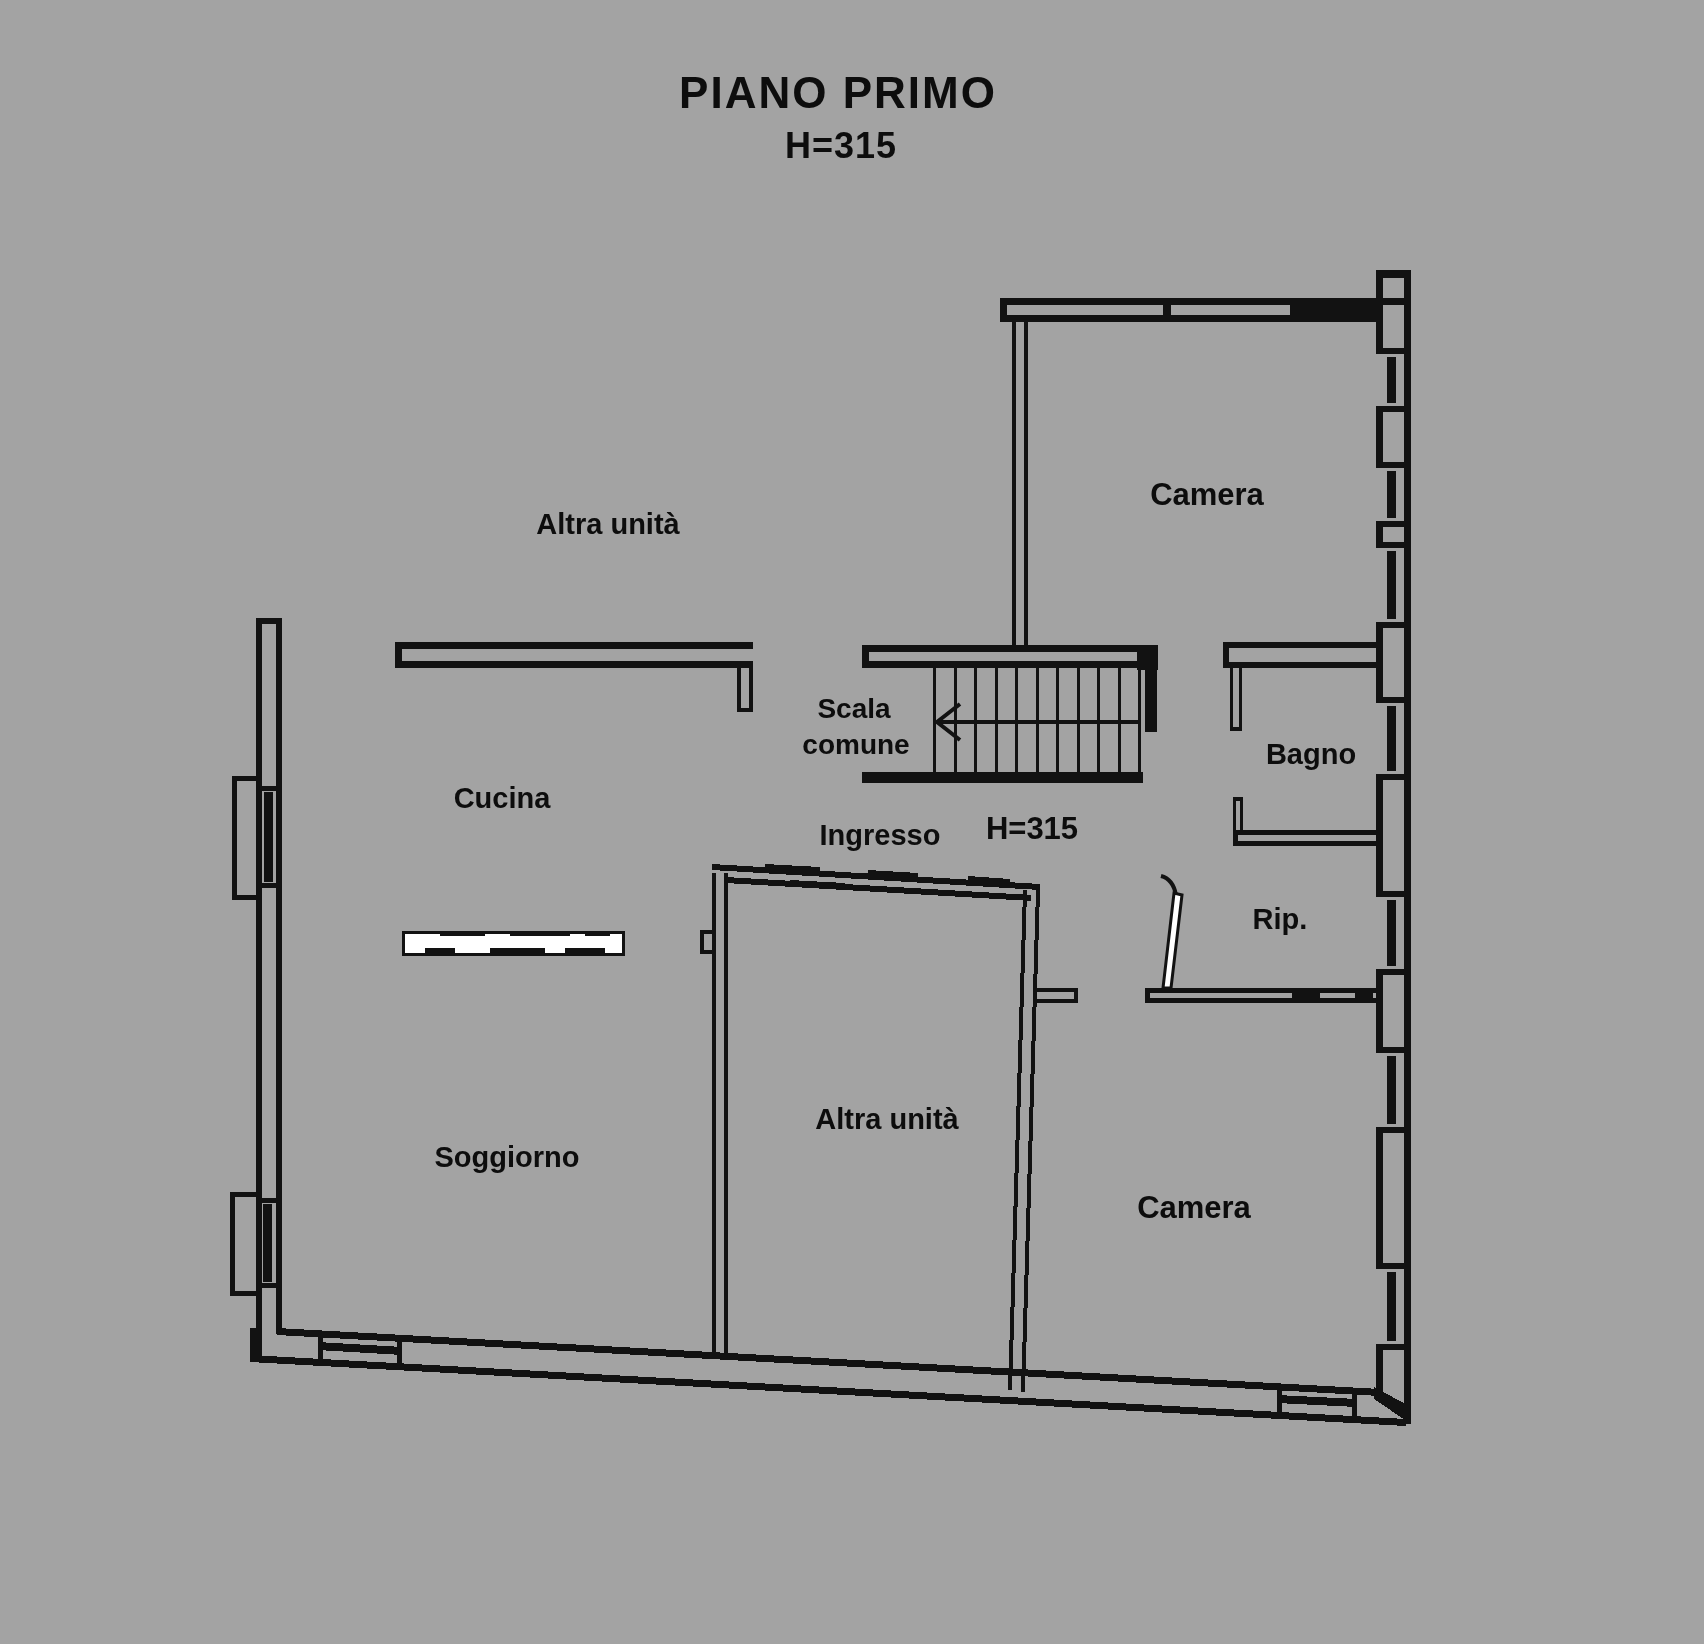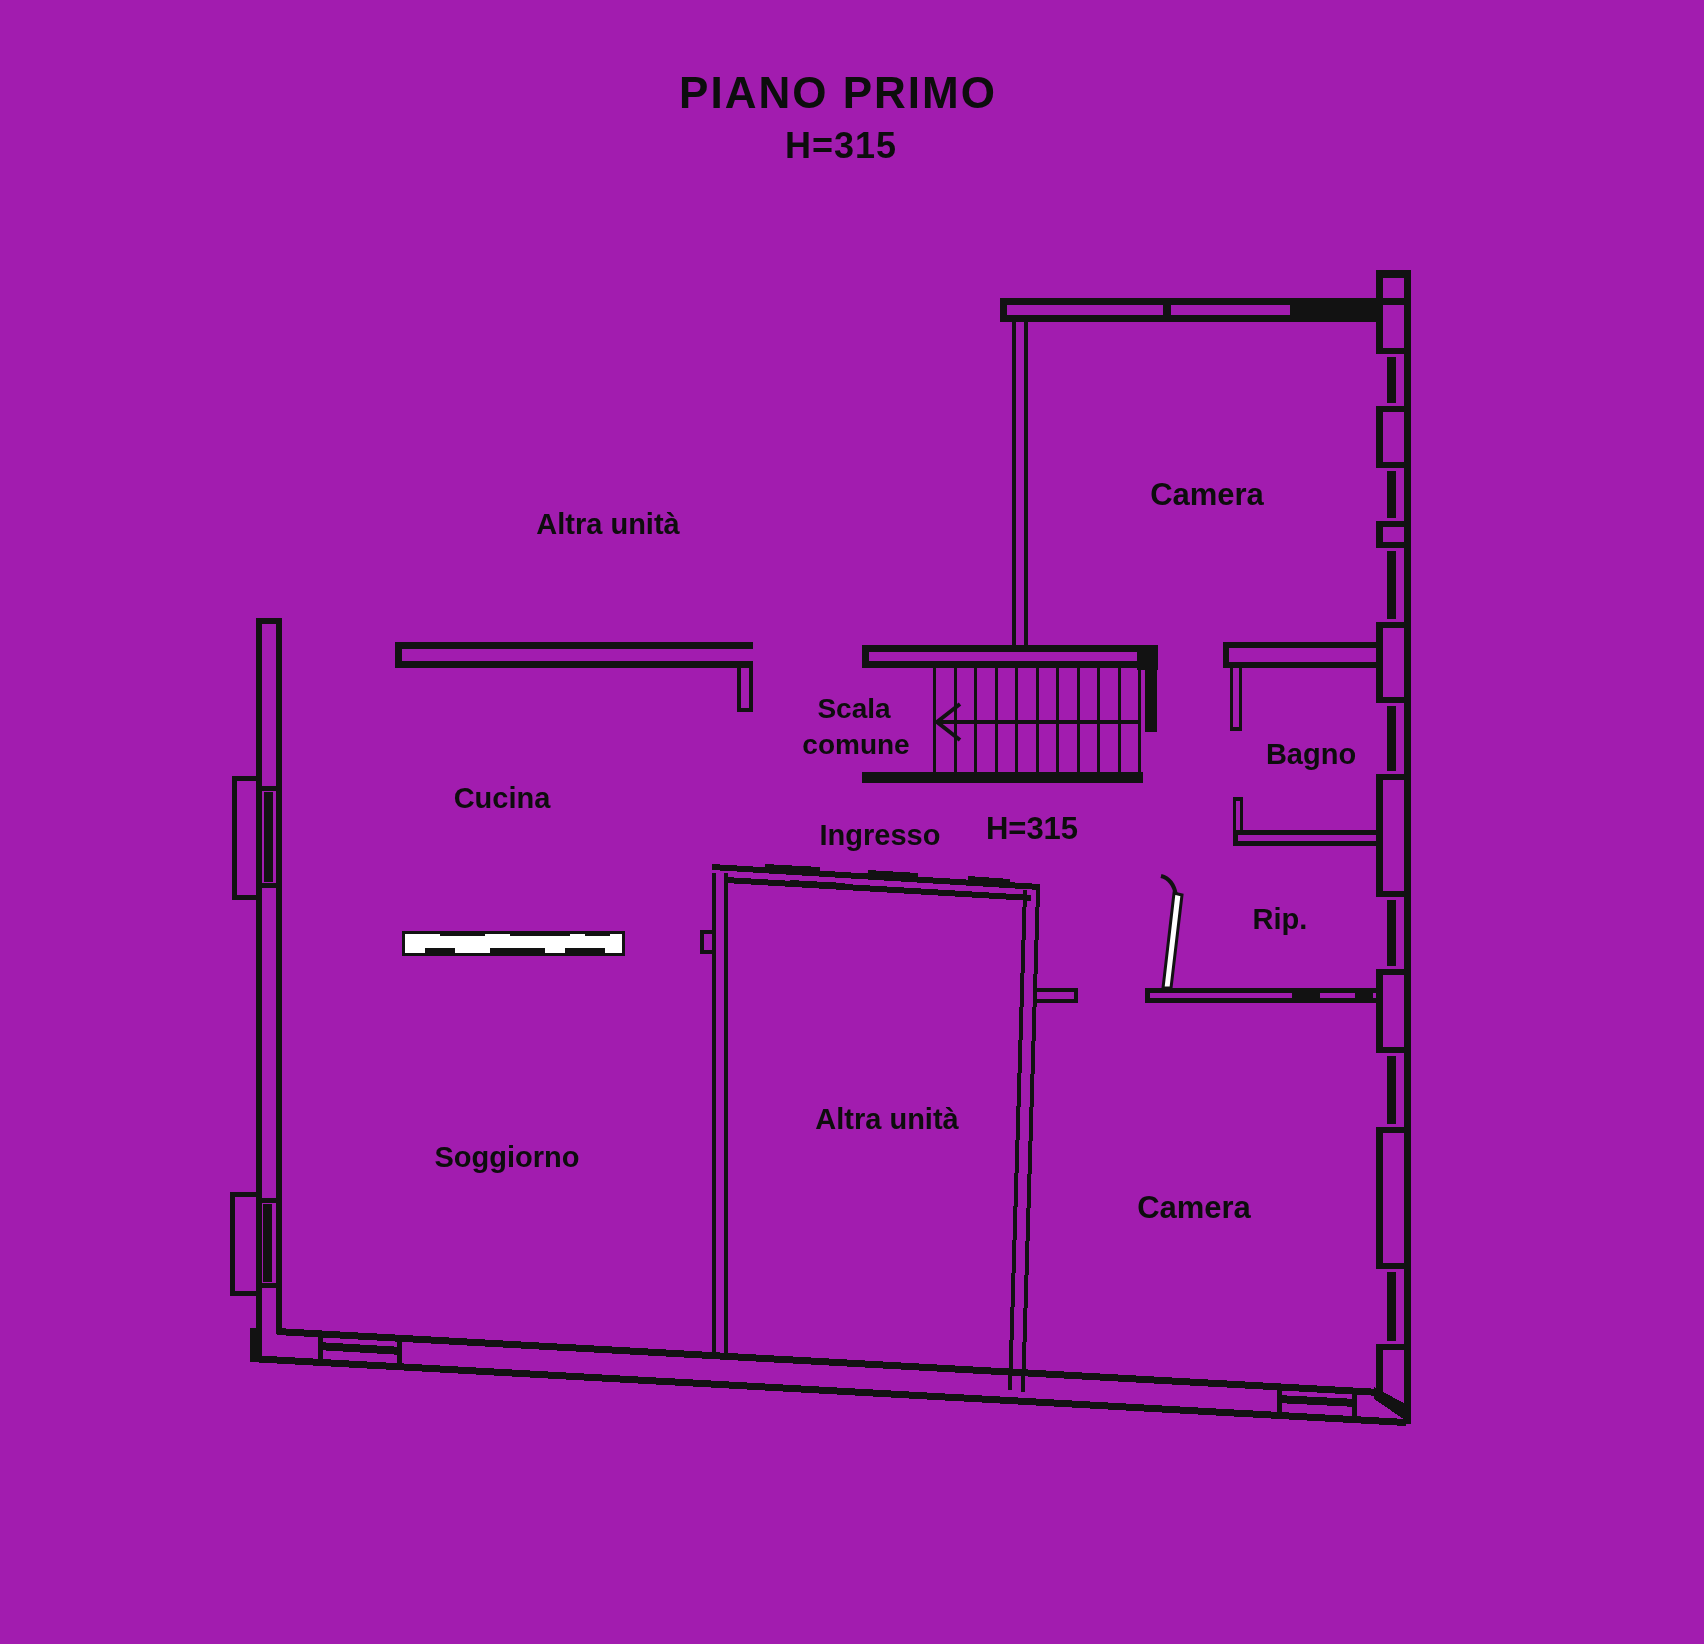--- a/index.html
+++ b/index.html
@@ -1,16 +1,16 @@
 <!DOCTYPE html>
 <html><head>
 <meta charset="utf-8">
 <style>
   html,body{margin:0;padding:0;background:#ffffff;}
-  .page{width:1704px;height:1644px;background:#a21caf;position:relative;overflow:hidden;}
+  .page{width:1704px;height:1644px;background:#a3a3a3;position:relative;overflow:hidden;}
   svg{display:block;}
   .w{fill:#121212;}
   .hollow{fill:#ffffff;stroke:#121212;stroke-width:3;}
   .stroke{stroke:#121212;fill:none;}
   .lbl{font-family:"Liberation Sans","DejaVu Sans",sans-serif;font-weight:bold;fill:#0d0d0d;}
   text{user-select:none;}
 </style>
 </head>
 <body>
 

